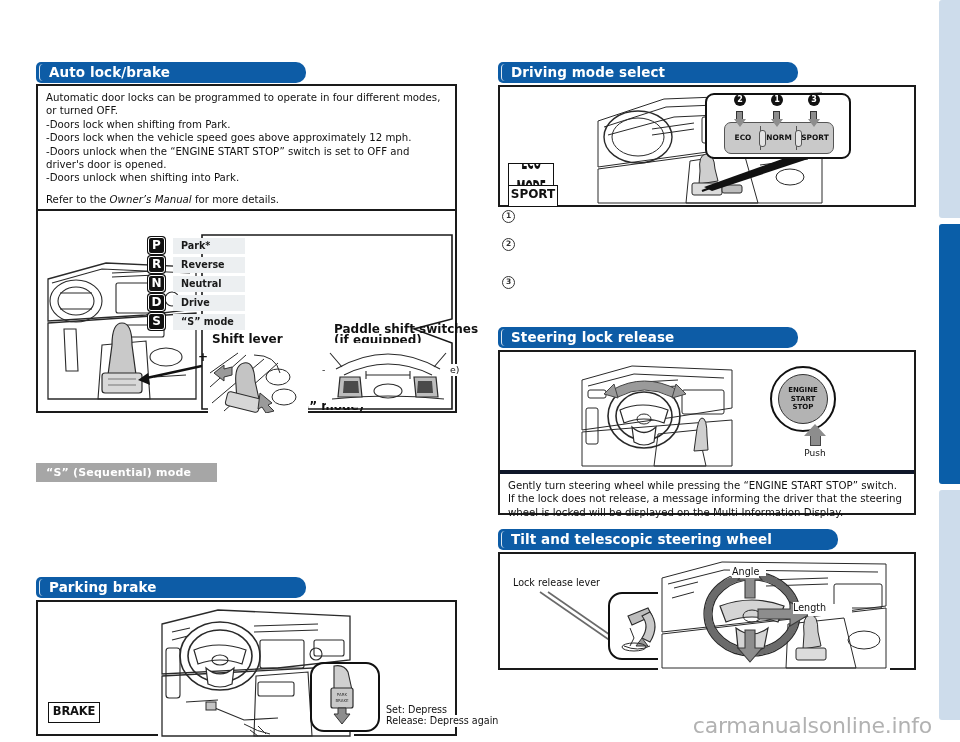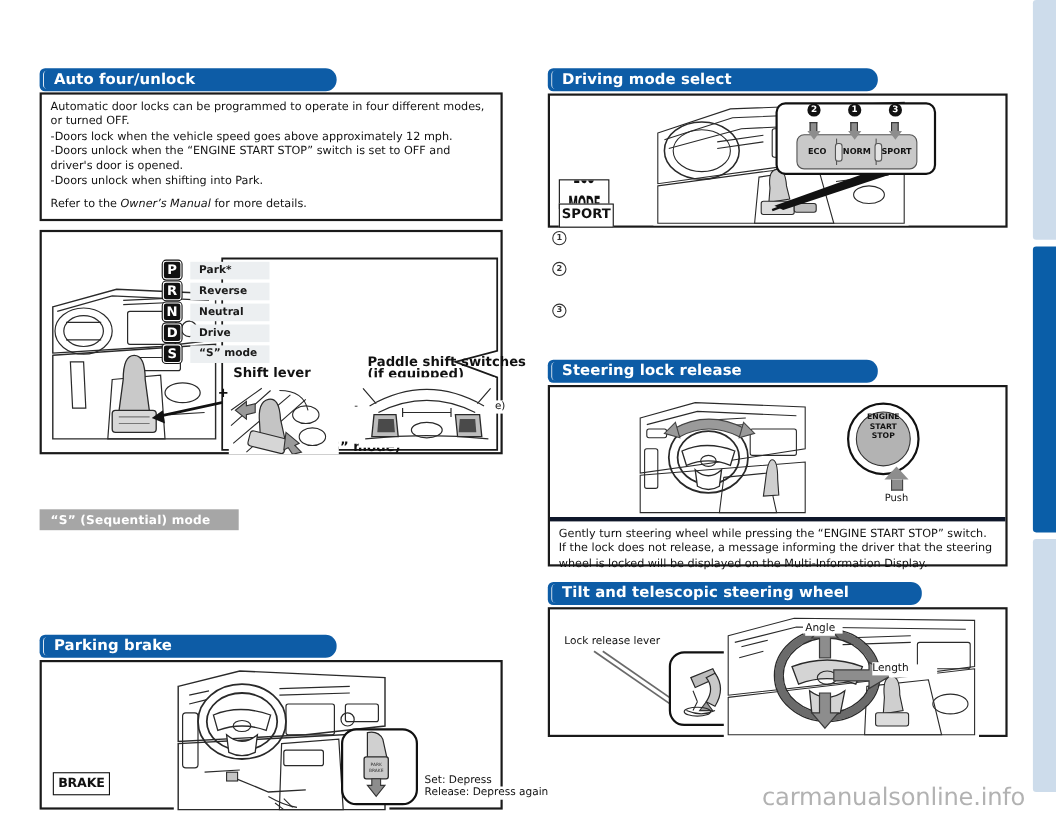--- a/index.html
+++ b/index.html
@@ -307,21 +307,21 @@
     border: 2px solid #111;
     background: #fff;
     display: flex; align-items: center; justify-content: center;
     box-sizing: border-box;
   }
   .startsw-in {
     width: 50px; height: 50px;
     border-radius: 50%;
     background: #b3b3b3;
     border: 1.4px solid #333;
-    display: flex; justify-content: center;
+    display: flex; align-items: center; justify-content: center;
     font-size: 7px;
     font-weight: bold;
     text-align: center;
     line-height: 8.5px;
     color: #111;
     box-sizing: border-box;
   }
   .push-arrow {
     position: absolute;
     left: 50%; transform: translateX(-50%);
@@ -376,24 +376,25 @@
 
   <div class="edge-tabs">
     <div class="edge-tab" style="top:0px;height:218px;"></div>
     <div class="edge-tab active" style="top:224px;height:260px;"></div>
     <div class="edge-tab" style="top:490px;height:230px;"></div>
   </div>
 
   <div class="col-left">
 
     <div class="sec" style="top:62px;">
-      <div class="sec-hd">Auto four/unlock</div>
+      <div class="sec-hd">Auto lock/brake</div>
       <div class="sec-box" style="width:421px;margin-top:1px;">
         <div class="txt">
           <p>Automatic door locks can be programmed to operate in four different modes, or turned OFF.</p>
+          <p>-Doors lock when shifting from Park.</p>
           <p>-Doors lock when the vehicle speed goes above approximately 12 mph.</p>
           <p>-Doors unlock when the “ENGINE START STOP” switch is set to OFF and driver's door is opened.</p>
           <p>-Doors unlock when shifting into Park.</p>
           <p class="gap"><span>Refer to the </span><span class="ital">Owner’s Manual</span><span> for more details.</span></p>
         </div>
       </div>
     </div>
 
     <div class="sec" style="top:207px;">
 

